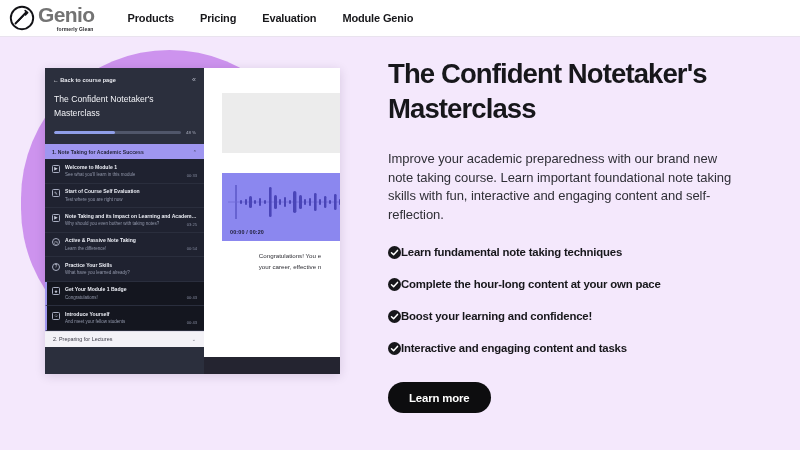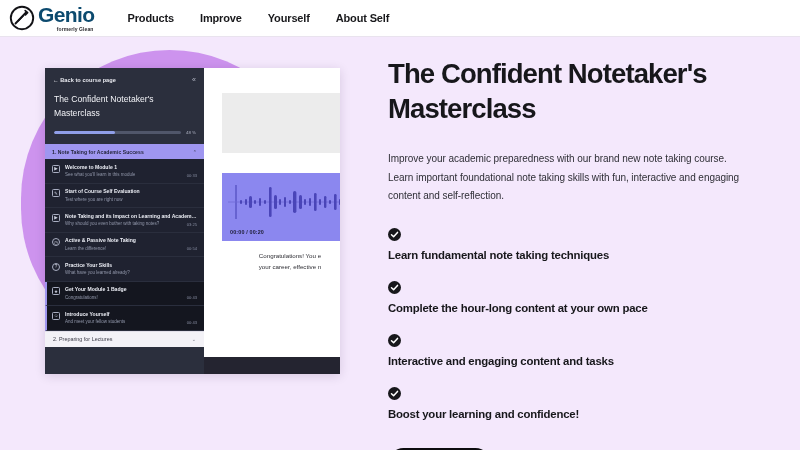--- a/index.html
+++ b/index.html
@@ -16,21 +16,21 @@
     width: 800px; height: 37px;
     background: #ffffff;
     border-bottom: 1px solid #e9e3ee;
     display: flex; align-items: center;
     z-index: 20;
   }
   .brand { display: flex; align-items: center; margin-left: 9px; }
   .brand-mark { width: 26px; height: 26px; flex: 0 0 26px; }
   .brand-text { margin-left: 3px; display: flex; flex-direction: column; align-items: flex-end; }
   .brand-name {
-    font-size: 21px; font-weight: 700; color: #0c4a6e;
+    font-size: 21px; font-weight: 700; color: #737373;
     letter-spacing: -0.6px; line-height: 21px;
   }
   .brand-sub {
     font-size: 5px; font-weight: 700; color: #2a2a2e;
     letter-spacing: 0.1px; line-height: 6px; margin-top: 1px; margin-right: 1px;
   }
   .nav-links { display: flex; align-items: center; margin-left: 33px; gap: 26px; }
   .nav-link {
     font-size: 11px; font-weight: 700; color: #18181b;
     letter-spacing: -0.15px; cursor: pointer; white-space: nowrap;
@@ -173,24 +173,24 @@
   
   .content { position: absolute; left: 388px; top: 0; width: 412px; height: 413px; }
   .headline {
     margin-top: 19px;
     font-size: 27.5px; font-weight: 700; color: #17171b;
     line-height: 35px; letter-spacing: -0.9px;
     max-width: 352px;
   }
   .lede {
     margin-top: 24px; max-width: 355px;
-    font-size: 10px; color: #2f2f36; line-height: 18.5px; letter-spacing: -0.05px;
+    font-size: 13px; color: #2f2f36; line-height: 18.5px; letter-spacing: -0.05px;
   }
   .benefits { margin-top: 21px; list-style: none; }
-  .benefit { display: flex; align-items: flex-start; gap: 9px; margin-bottom: 19px; flex-direction: column; }
+  .benefit { display: flex; align-items: flex-end; margin-bottom: 19px; }
   .check-icon { width: 13px; height: 13px; flex: 0 0 13px; }
   .benefit-text { font-size: 11.4px; font-weight: 700; color: #17171b; letter-spacing: -0.2px; }
   .learn-btn {
     margin-top: 9px;
     height: 31px; padding: 3px 21px;
     background: #0d0d0f; color: #ffffff;
     border: none; border-radius: 20px;
     font-family: "Liberation Sans", sans-serif;
     font-size: 11.4px; font-weight: 700; letter-spacing: -0.15px;
     cursor: pointer;
@@ -212,23 +212,23 @@
       </svg>
     </span>
     <span class="brand-text">
       <span class="brand-name">Genio</span>
       <span class="brand-sub">formerly Glean</span>
     </span>
   </div>
 
   <nav class="nav-links">
     <span class="nav-link">Products</span>
-    <span class="nav-link">Improve</span>
-    <span class="nav-link">Yourself</span>
-    <span class="nav-link">About Self</span>
+    <span class="nav-link">Pricing</span>
+    <span class="nav-link">Evaluation</span>
+    <span class="nav-link">Module Genio</span>
   </nav>
 
 </div>
 
 <div class="hero">
 
   <div class="visual">
     <div class="blob"></div>
 
     <div class="shot">
@@ -397,27 +397,27 @@
               <circle cx="6.5" cy="6.5" r="6.5" fill="#17171b"></circle>
               <path d="M3.5 6.8 L5.6 8.8 L9.5 4.4" fill="none" stroke="#ffffff" stroke-width="1.5" stroke-linecap="round" stroke-linejoin="round"></path>
             </svg></span>
           <span class="benefit-text">Complete the hour-long content at your own pace</span>
         </li>
         <li class="benefit">
           <span class="check-icon"><svg viewBox="0 0 13 13" width="13" height="13">
               <circle cx="6.5" cy="6.5" r="6.5" fill="#17171b"></circle>
               <path d="M3.5 6.8 L5.6 8.8 L9.5 4.4" fill="none" stroke="#ffffff" stroke-width="1.5" stroke-linecap="round" stroke-linejoin="round"></path>
             </svg></span>
-          <span class="benefit-text">Interactive and engaging content and tasks</span>
+          <span class="benefit-text">Boost your learning and confidence!</span>
         </li>
         <li class="benefit">
           <span class="check-icon"><svg viewBox="0 0 13 13" width="13" height="13">
               <circle cx="6.5" cy="6.5" r="6.5" fill="#17171b"></circle>
               <path d="M3.5 6.8 L5.6 8.8 L9.5 4.4" fill="none" stroke="#ffffff" stroke-width="1.5" stroke-linecap="round" stroke-linejoin="round"></path>
             </svg></span>
-          <span class="benefit-text">Boost your learning and confidence!</span>
+          <span class="benefit-text">Interactive and engaging content and tasks</span>
         </li>
       </ul>
 
     <button class="learn-btn">Learn more</button>
   </div>
 
 </div>
 
 </body></html>

